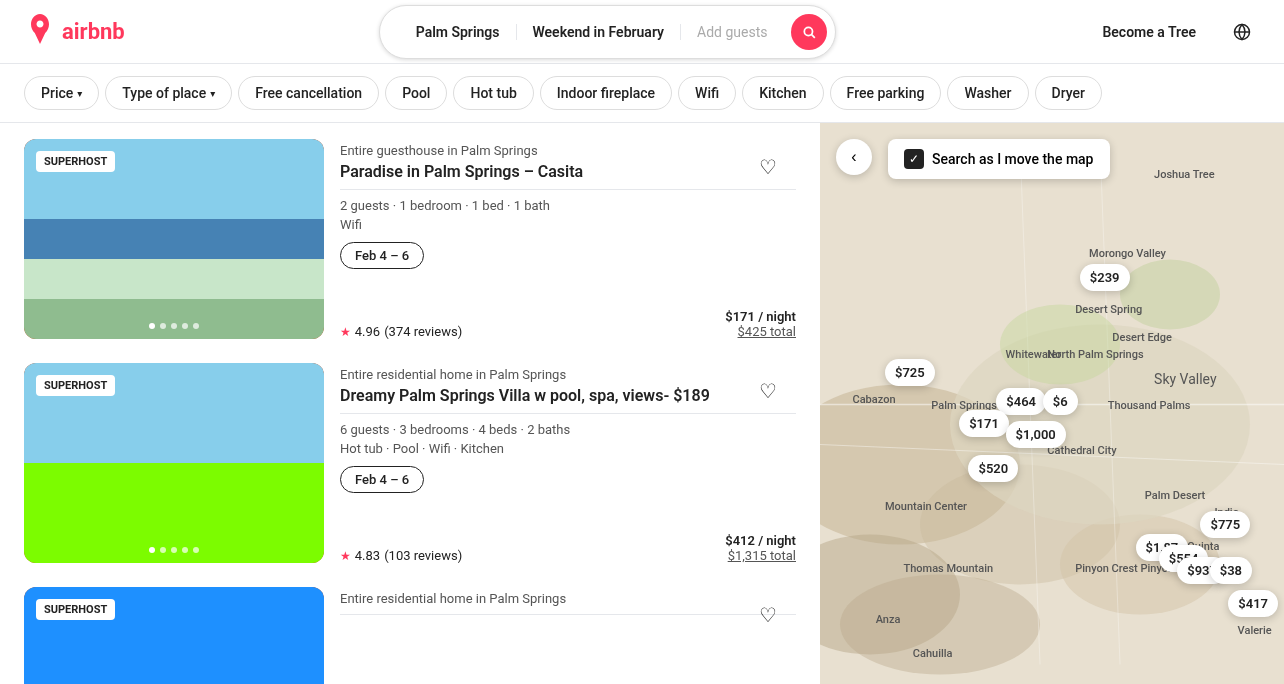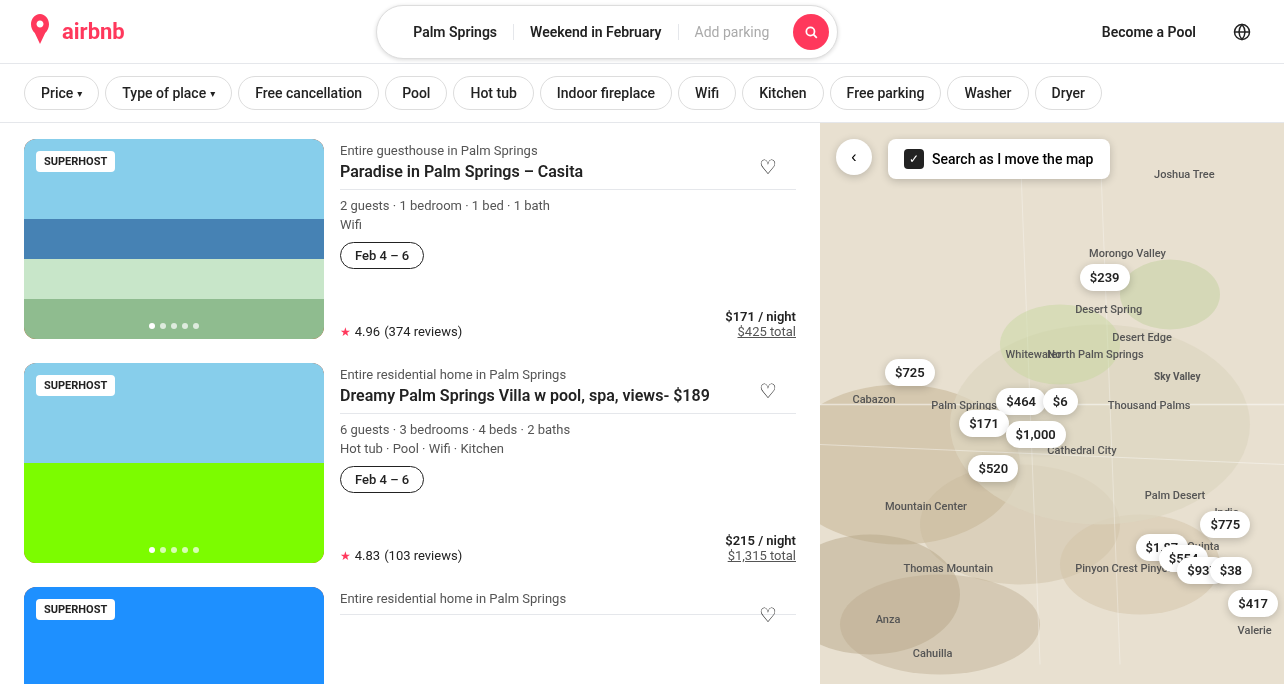--- a/index.html
+++ b/index.html
@@ -361,31 +361,31 @@
       <svg viewBox="0 0 32 32" fill="#FF385C">
         <path d="M16 1C10.6 1 7 6.2 7 11.2c0 3.3 1.4 6.4 3.8 8.8L16 31l5.2-11C23.6 17.6 25 14.5 25 11.2 25 6.2 21.4 1 16 1zm0 13.5c-2 0-3.5-1.6-3.5-3.5S14 7.5 16 7.5s3.5 1.6 3.5 3.5S18 14.5 16 14.5z"></path>
       </svg>
     </span>
     <span>airbnb</span>
   </div>
 
   <div class="search-bar">
     <span class="search-section">Palm Springs</span>
     <span class="search-section">Weekend in February</span>
-    <span class="search-guests">Add parking</span>
+    <span class="search-guests">Add guests</span>
     <button class="search-btn">
       <svg width="14" height="14" viewBox="0 0 24 24" fill="none" stroke="white" stroke-width="3">
         <circle cx="11" cy="11" r="7"></circle>
         <line x1="16.5" y1="16.5" x2="22" y2="22"></line>
       </svg>
     </button>
   </div>
 
   <div class="header-right">
-    <span class="become-host">Become a Pool</span>
+    <span class="become-host">Become a Tree</span>
     <div class="globe-btn">
       <svg width="18" height="18" viewBox="0 0 24 24" fill="none" stroke="#222" stroke-width="2">
         <circle cx="12" cy="12" r="10"></circle>
         <line x1="2" y1="12" x2="22" y2="12"></line>
         <path d="M12 2a15.3 15.3 0 0 1 4 10 15.3 15.3 0 0 1-4 10 15.3 15.3 0 0 1-4-10 15.3 15.3 0 0 1 4-10z"></path>
       </svg>
     </div>
   </div>
 </header>
 
@@ -452,21 +452,21 @@
     </div>
     <div class="listing-info">
       <button class="heart-btn">♡</button>
       <div class="listing-type">Entire residential home in Palm Springs</div>
       <div class="listing-title">Dreamy Palm Springs Villa w pool, spa, views- $189</div>
       <hr class="listing-divider">
       <div class="listing-details">6 guests · 3 bedrooms · 4 beds · 2 baths</div>
       <div class="listing-amenities">Hot tub · Pool · Wifi · Kitchen</div>
       <div class="date-chip">Feb 4 – 6</div>
       <div class="listing-bottom">
-        <div class="listing-price">$215 / night</div>
+        <div class="listing-price">$412 / night</div>
         <div class="listing-total">$1,315 total</div>
       </div>
       
       <div class="listing-rating">
         <span class="star">★</span>
         <span>4.83</span>
         <span>(103 reviews)</span>
       </div>
     </div>
   </div>
@@ -517,21 +517,21 @@
     </svg>
 
     
     <div id="map-labels" style="position:absolute;top:0;left:0;width:100%;height:100%;pointer-events:none;">
         <div style="position: absolute; top: 8%; left: 72%; font-size: 11px; color: rgb(85, 85, 85); font-weight: 500; white-space: nowrap;">Joshua Tree</div>
         <div style="position: absolute; top: 22%; left: 58%; font-size: 11px; color: rgb(85, 85, 85); font-weight: 500; white-space: nowrap;">Morongo Valley</div>
         <div style="position: absolute; top: 32%; left: 55%; font-size: 11px; color: rgb(85, 85, 85); font-weight: 500; white-space: nowrap;">Desert Spring</div>
         <div style="position: absolute; top: 40%; left: 40%; font-size: 11px; color: rgb(85, 85, 85); font-weight: 500; white-space: nowrap;">Whitewater</div>
         <div style="position: absolute; top: 40%; left: 49%; font-size: 11px; color: rgb(85, 85, 85); font-weight: 500; white-space: nowrap;">North Palm Springs</div>
         <div style="position: absolute; top: 37%; left: 63%; font-size: 11px; color: rgb(85, 85, 85); font-weight: 500; white-space: nowrap;">Desert Edge</div>
-        <div style="position: absolute; top: 44%; left: 72%; font-size: 10px; color: rgb(85, 85, 85); font-weight: 700; white-space: nowrap;">Sky Valley</div>
+        <div style="position: absolute; top: 44%; left: 72%; font-size: 14px; color: rgb(85, 85, 85); font-weight: 400; white-space: nowrap;">Sky Valley</div>
         <div style="position: absolute; top: 48%; left: 7%; font-size: 11px; color: rgb(85, 85, 85); font-weight: 500; white-space: nowrap;">Cabazon</div>
         <div style="position: absolute; top: 49%; left: 24%; font-size: 11px; color: rgb(85, 85, 85); font-weight: 500; white-space: nowrap;">Palm Springs</div>
         <div style="position: absolute; top: 49%; left: 62%; font-size: 11px; color: rgb(85, 85, 85); font-weight: 500; white-space: nowrap;">Thousand Palms</div>
         <div style="position: absolute; top: 57%; left: 49%; font-size: 11px; color: rgb(85, 85, 85); font-weight: 500; white-space: nowrap;">Cathedral City</div>
         <div style="position: absolute; top: 67%; left: 14%; font-size: 11px; color: rgb(85, 85, 85); font-weight: 500; white-space: nowrap;">Mountain Center</div>
         <div style="position: absolute; top: 65%; left: 70%; font-size: 11px; color: rgb(85, 85, 85); font-weight: 500; white-space: nowrap;">Palm Desert</div>
         <div style="position: absolute; top: 68%; left: 85%; font-size: 11px; color: rgb(85, 85, 85); font-weight: 500; white-space: nowrap;">Indio</div>
         <div style="position: absolute; top: 74%; left: 76%; font-size: 11px; color: rgb(85, 85, 85); font-weight: 500; white-space: nowrap;">La Quinta</div>
         <div style="position: absolute; top: 78%; left: 18%; font-size: 11px; color: rgb(85, 85, 85); font-weight: 500; white-space: nowrap;">Thomas Mountain</div>
         <div style="position: absolute; top: 78%; left: 55%; font-size: 11px; color: rgb(85, 85, 85); font-weight: 500; white-space: nowrap;">Pinyon Crest Pinyon Pines</div>

